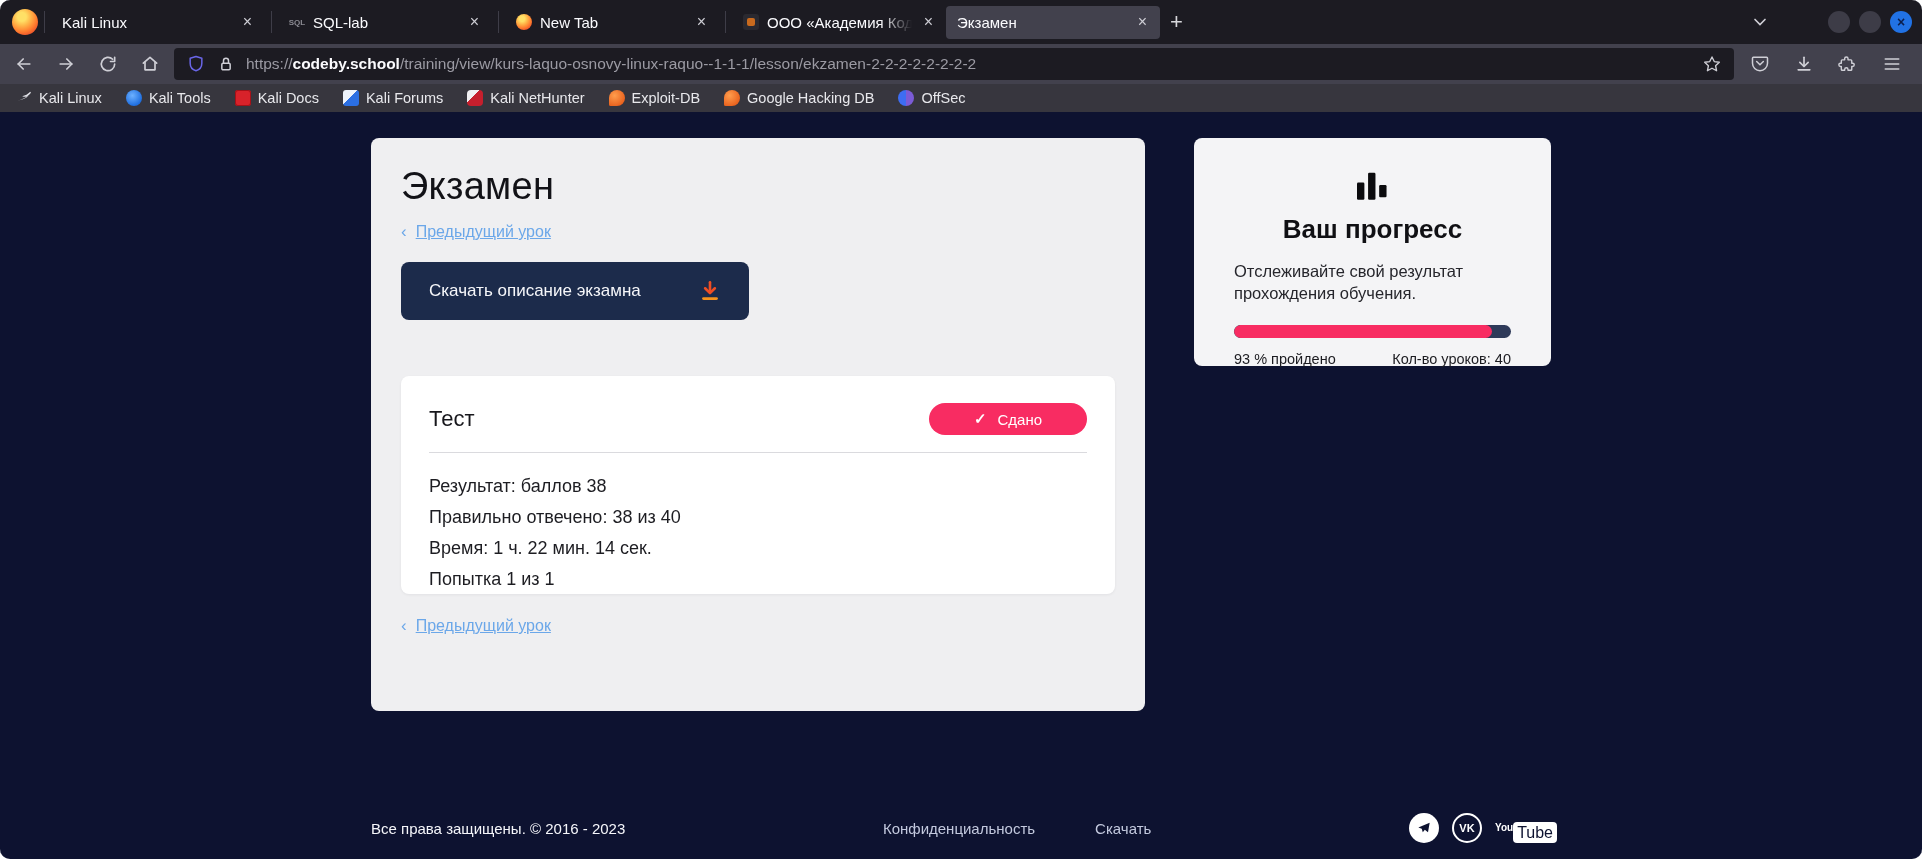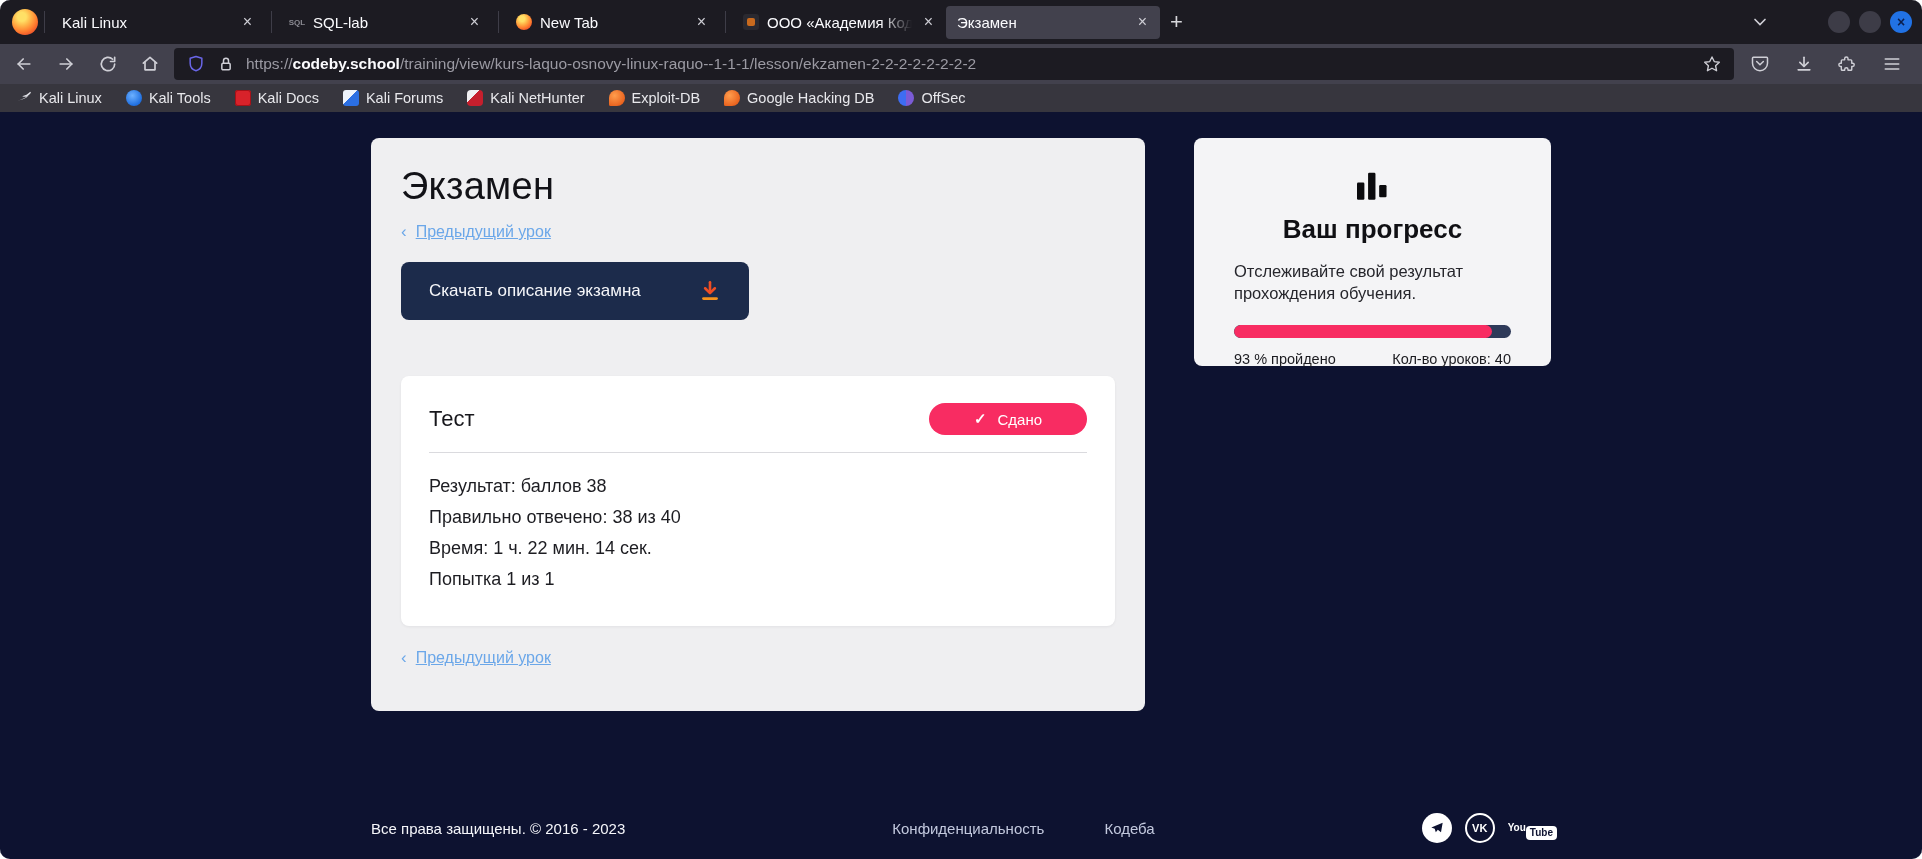--- a/index.html
+++ b/index.html
@@ -63,21 +63,21 @@
   .page { position:relative; height:747px; background:#0d1230; overflow:hidden; }
 
   .main-card { position:absolute; left:371px; top:26px; width:774px; height:573px; background:#efeff1; border-radius:8px; }
   .main-card h1 { margin:27px 30px 0; font-size:38px; font-weight:500; color:#121217; letter-spacing:.3px; }
   .prev-link-row { margin:14px 30px 0; display:flex; align-items:center; gap:9px; font-size:16px; }
   .prev-chevron { color:#6ba7e9; font-size:17px; }
   .prev-link { color:#6ba7e9; text-decoration:underline; cursor:pointer; }
   .dl-btn { margin:20px 0 0 30px; width:348px; height:58px; background:#1c2b4b; border:none; border-radius:8px;
             display:flex; align-items:center; justify-content:space-between; padding:0 26px 0 28px; cursor:pointer; }
   .dl-btn span { color:#f6f7fa; font-size:17px; }
-  .test-card { margin:56px 30px 0; width:714px; height:250px; background:#ffffff; border-radius:8px;
+  .test-card { margin:56px 30px 0; width:714px; height:218px; background:#ffffff; border-radius:8px;
                box-shadow:0 1px 3px rgba(20,20,40,.06); padding:26px 28px 8px; }
   .test-head { display:flex; align-items:center; justify-content:space-between; height:34px; }
   .test-title { font-size:22px; color:#17171c; }
   .pill { width:158px; height:32px; border-radius:16px; background:#f82c62; border:none; color:#ffffff;
           display:flex; align-items:center; justify-content:center; gap:11px; font-size:15px; cursor:pointer; }
   .pill .chk { font-weight:bold; font-size:15px; }
   .test-divider { border:none; border-top:1px solid #dadade; margin-top:16px; }
   .test-lines { margin-top:24px; }
   .test-lines p { font-size:18px; color:#1d1d22; margin-bottom:13px; line-height:1; }
   .test-lines p:first-child { font-weight:500; }
@@ -95,21 +95,21 @@
   .footer { position:absolute; left:371px; top:698px; width:1186px; height:36px; display:flex; align-items:center; }
   .f-copy { color:#f5f6fa; font-size:15px; white-space:nowrap; }
   .f-mid { flex:1; display:flex; justify-content:center; gap:60px; }
   .f-link { color:#c3c9de; font-size:15px; text-decoration:none; cursor:pointer; }
   .f-social { display:flex; align-items:center; gap:13px; }
   .soc-circle { width:30px; height:30px; border-radius:50%; display:flex; align-items:center; justify-content:center; }
   .soc-tg { background:#ffffff; }
   .soc-vk { border:2px solid #ffffff; color:#ffffff; font-weight:bold; font-size:11px; }
   .soc-yt { display:flex; flex-direction:row; align-items:center; color:#ffffff; cursor:pointer; }
   .soc-yt .you { font-size:10px; font-weight:bold; line-height:1; }
-  .soc-yt .tube { margin-top:9px; background:#ffffff; color:#0d1230; font-size:10px; font-weight:bold;
+  .soc-yt .tube { margin-top:9px; background:#ffffff; color:#0d1230; font-size:16px; font-weight:normal;
                   border-radius:4px; padding:1px 4px; line-height:1.2; }
 </style>
 </head>
 <body>
 
 <div class="window">
 
   <div class="tabbar">
     <div class="fx-logo"></div>
     <div class="tab-sep"></div>
@@ -332,21 +332,21 @@
       <div class="prog-labels">
         <span>93 % пройдено</span>
         <span>Кол-во уроков: 40</span>
       </div>
     </div>
 
     <div class="footer">
       <span class="f-copy">Все права защищены. © 2016 - 2023</span>
       <div class="f-mid">
         <a class="f-link">Конфиденциальность</a>
-        <a class="f-link">Кодеба</a>
+        <a class="f-link">Скачать</a>
       </div>
       <div class="f-social">
         <div class="soc-circle soc-tg">
           <svg width="16" height="16" viewBox="0 0 24 24">
               <path d="M20.5 4L3.5 11.3l5.1 1.9 1.6 5.3 3-3.9 4.8 3.6z" fill="#0d1230"></path>
             </svg>
         </div>
         <div class="soc-circle soc-vk">
           <span>VK</span>
         </div>

